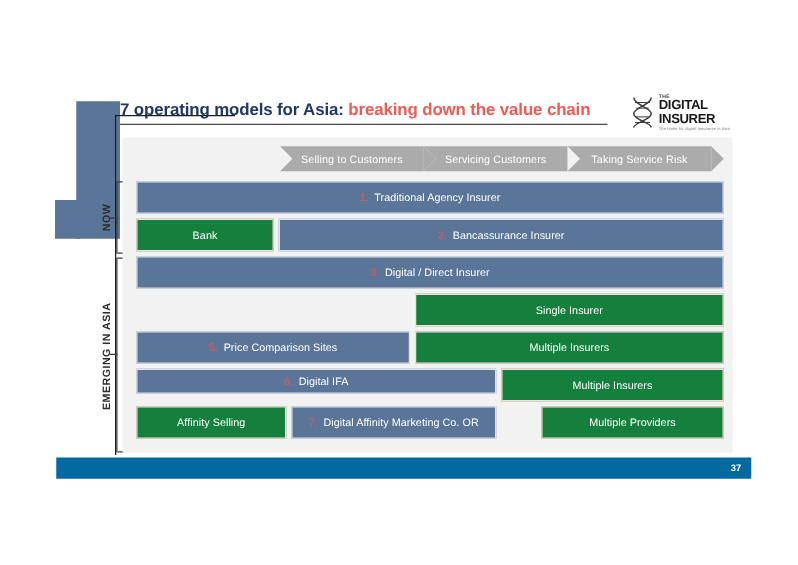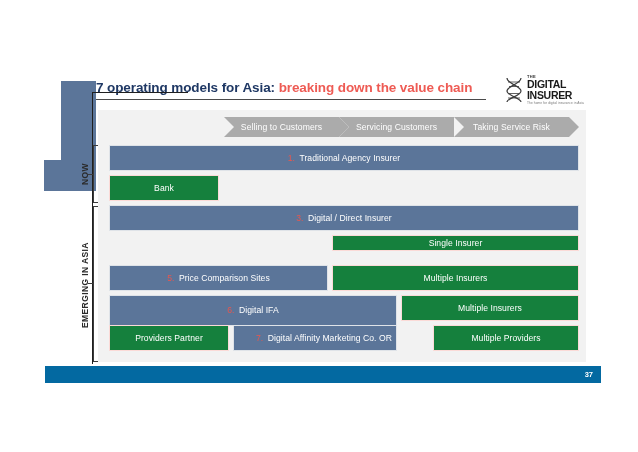--- a/index.html
+++ b/index.html
@@ -148,52 +148,55 @@
   <div class="rows" id="model-rows">
       <div class="row" style="top: 0px; height: 26px;">
         <div class="cell blue" style="left: 0px; width: 470px; height: 26px;">
           <div><span class="num">1. </span><span>Traditional Agency Insurer</span></div>
         </div>
       </div>
       <div class="row" style="top: 30px; height: 26px;">
         <div class="cell red" style="left: 0px; width: 110px; height: 26px;">
           <div><span>Bank</span></div>
         </div>
+        <div class="cell blue" style="left: 114px; width: 356px; height: 26px;">
+          <div><span class="num">2. </span><span>Bancassurance Insurer</span></div>
+        </div>
       </div>
       <div class="row" style="top: 60px; height: 26px;">
         <div class="cell blue" style="left: 0px; width: 470px; height: 26px;">
           <div><span class="num">3. </span><span>Digital / Direct Insurer</span></div>
         </div>
       </div>
       <div class="row" style="top: 90px; height: 26px;">
-        <div class="cell red" style="left: 223px; width: 247px; height: 16px;">
+        <div class="cell red" style="left: 223px; width: 247px; height: 26px;">
           <div><span>Single Insurer</span></div>
         </div>
       </div>
       <div class="row" style="top: 120px; height: 26px;">
         <div class="cell blue" style="left: 0px; width: 219px; height: 26px;">
           <div><span class="num">5. </span><span>Price Comparison Sites</span></div>
         </div>
         <div class="cell red" style="left: 223px; width: 247px; height: 26px;">
           <div><span>Multiple Insurers</span></div>
         </div>
       </div>
       <div class="row" style="top: 150px; height: 26px;">
-        <div class="cell blue" style="left: 0px; width: 288px; height: 31px;">
+        <div class="cell blue" style="left: 0px; width: 288px; height: 20px;">
           <div><span class="num">6. </span><span>Digital IFA</span></div>
         </div>
         <div class="cell red" style="left: 292px; width: 178px; height: 26px;">
           <div><span>Multiple Insurers</span></div>
         </div>
       </div>
       <div class="row" style="top: 180px; height: 26px;">
         <div class="cell red" style="left: 0px; width: 120px; height: 26px;">
-          <div><span>Providers Partner</span></div>
-        </div>
-        <div class="cell blue" style="left: 124px; width: 164px; height: 26px; justify-content: flex-end;">
+          <div><span>Affinity Selling</span></div>
+        </div>
+        <div class="cell blue" style="left: 124px; width: 164px; height: 26px;">
           <div><span class="num">7. </span><span>Digital Affinity Marketing Co. OR</span><br></div>
         </div>
         <div class="cell red" style="left: 324px; width: 146px; height: 26px;">
           <div><span>Multiple Providers</span></div>
         </div>
       </div>
     </div>
 
   <div class="footer">
     <span class="pagenum">37</span>

